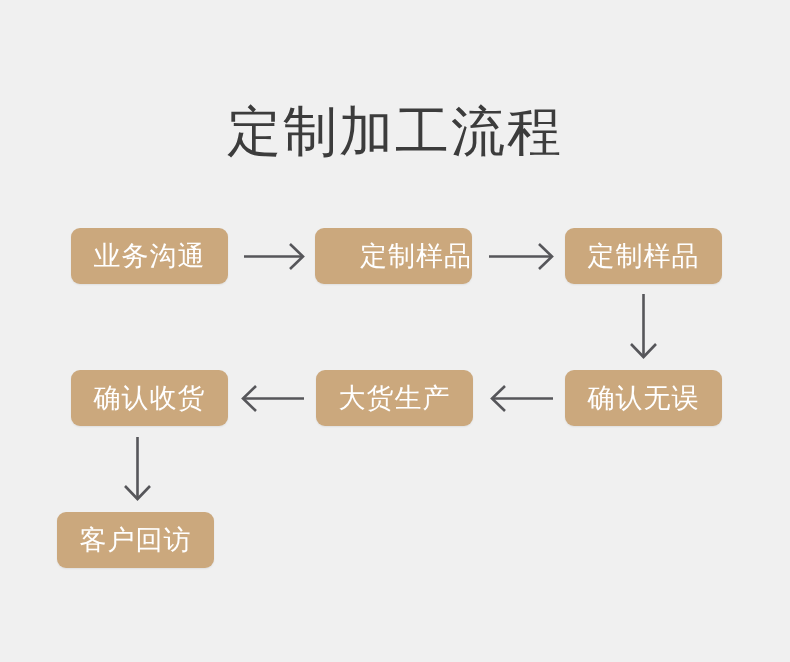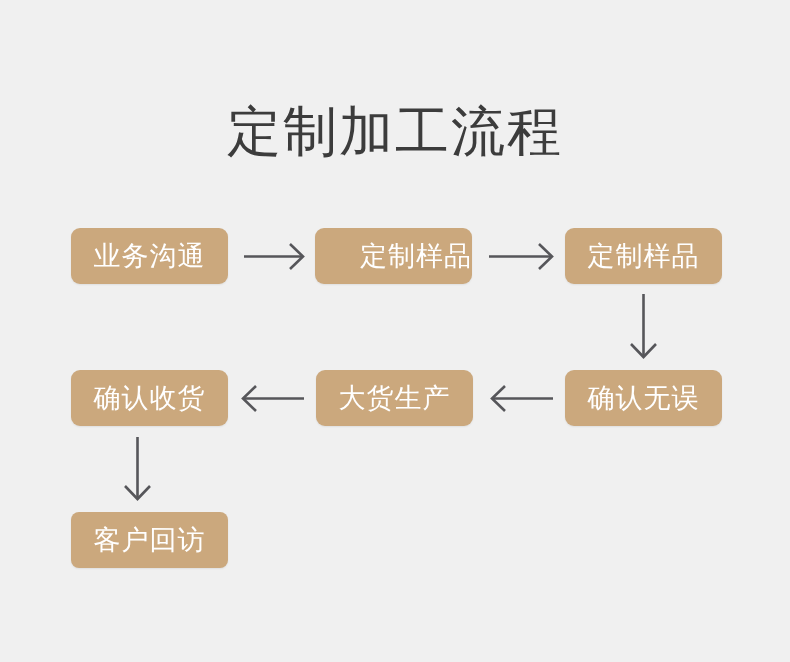--- a/index.html
+++ b/index.html
@@ -57,21 +57,21 @@
 
   
   .node.n-biz      { left: 71px;  top: 228px; }
   .node.n-sample   { left: 315px; top: 228px; text-align: right; }
   .node.n-confirm  { left: 565px; top: 228px; }
   
   .node.n-receipt  { left: 71px;  top: 370px; }
   .node.n-bulk     { left: 316px; top: 370px; }
   .node.n-payment  { left: 565px; top: 370px; }
   
-  .node.n-revisit  { left: 71px;  top: 512px; border-radius: 8px; }
+  .node.n-revisit  { left: 57px;  top: 512px; }
 
   
   #arrow-layer {
     position: absolute;
     left: 0;
     top: 0;
     width: 790px;
     height: 662px;
     pointer-events: none;
   }

